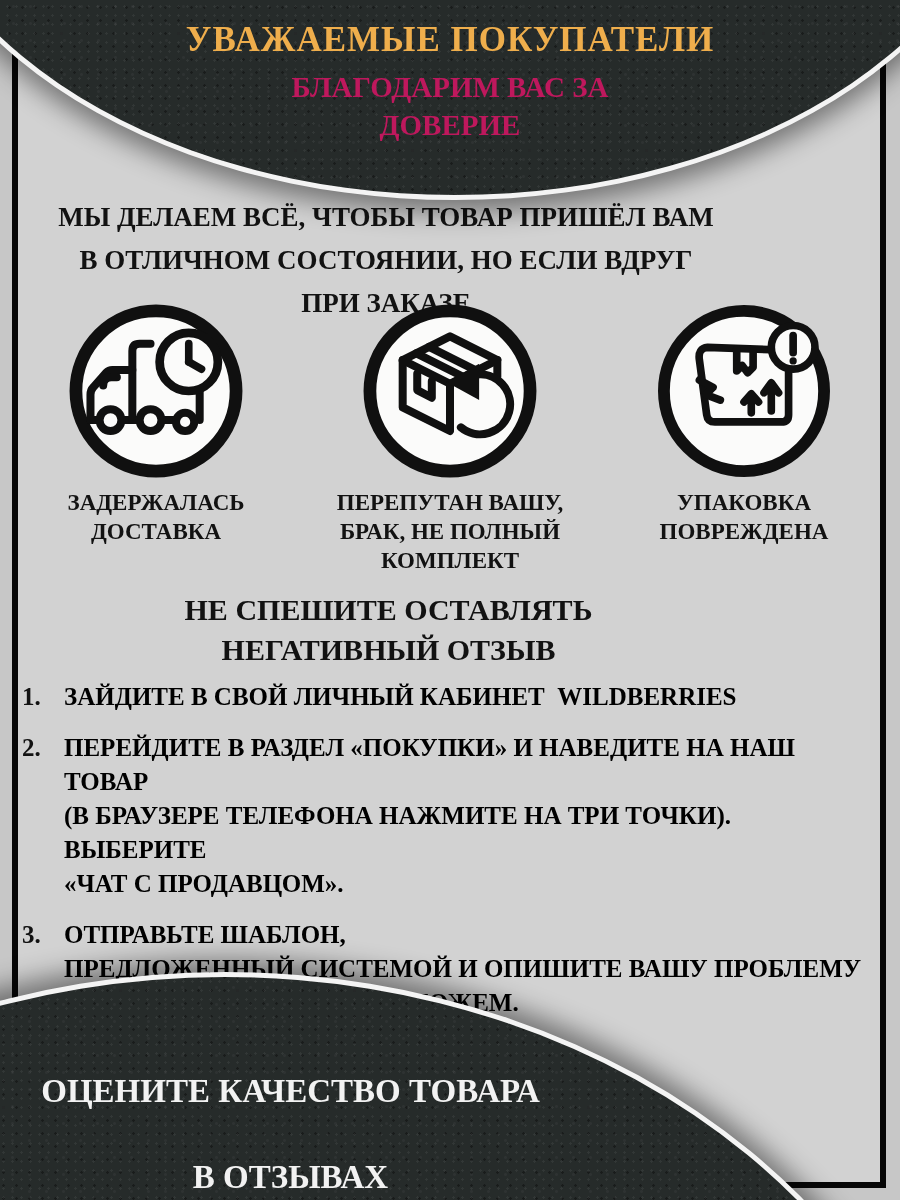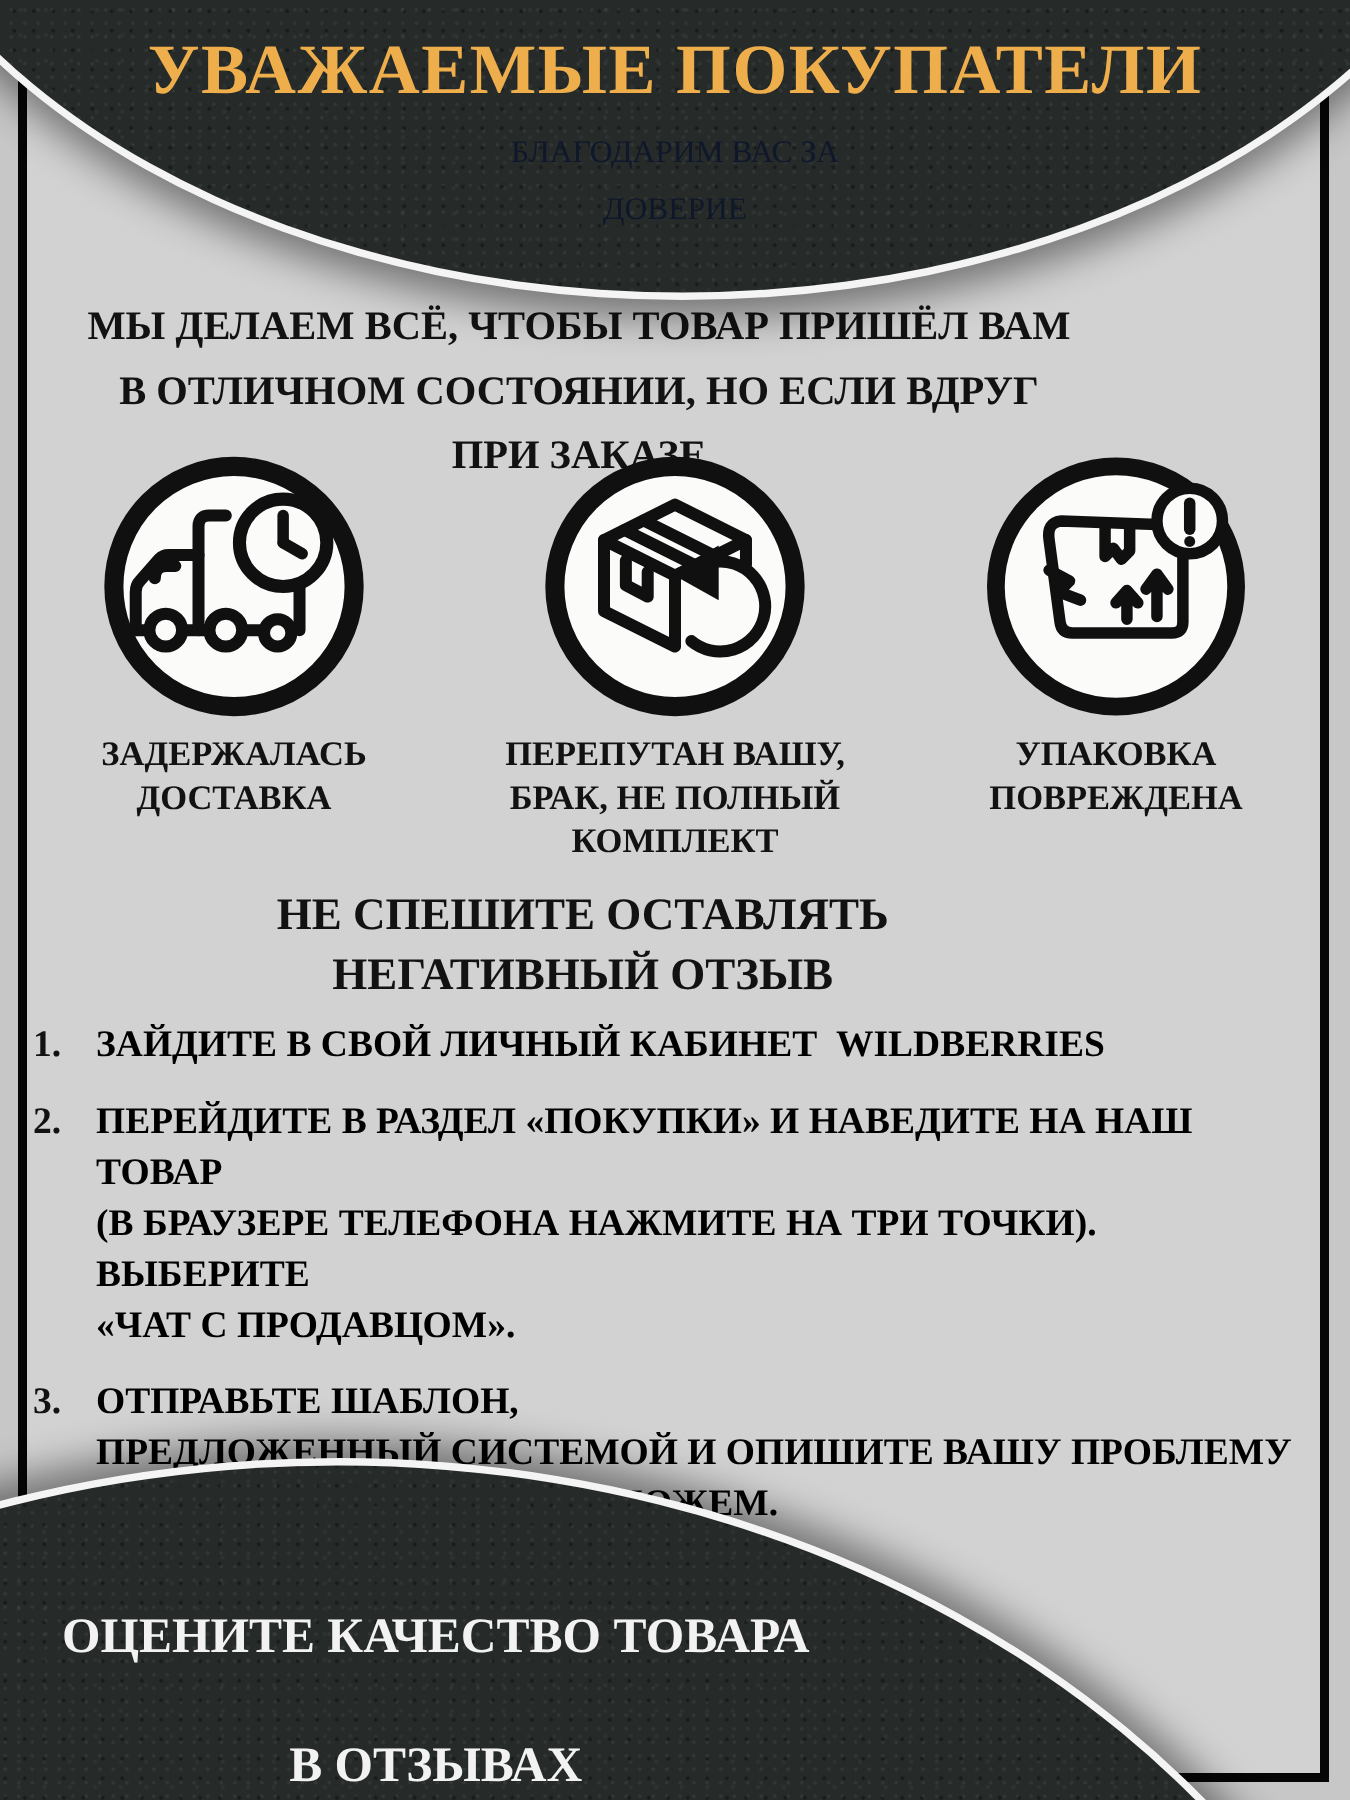--- a/index.html
+++ b/index.html
@@ -36,24 +36,24 @@
   .footer-ellipse{
     position:absolute;left:-519px;top:972px;width:1478px;height:1216px;
     border-radius:50%;border:5px solid #f4f4f4;
     box-shadow:0 -12px 26px rgba(0,0,0,.45);
     z-index:3;
   }
   .header-content{
     position:absolute;left:0;top:20px;width:900px;text-align:center;z-index:4;
   }
   .header-title{
-    font-size:47px;font-weight:bold;color:#EFAE4C;letter-spacing:1px;
+    font-size:35px;font-weight:bold;color:#EFAE4C;letter-spacing:1px;
   }
   .header-sub{
-    font-size:21px;font-weight:normal;color:#0f172a;line-height:38px;margin-top:8px;
+    font-size:29px;font-weight:bold;color:#be185d;line-height:38px;margin-top:8px;
   }
   .intro{
     position:absolute;left:0;top:196px;width:772px;text-align:center;z-index:2;
     font-size:27px;font-weight:bold;color:#121212;line-height:43px;
   }
   .icons-row{
     position:absolute;left:25px;top:300px;width:850px;z-index:2;
     display:flex;justify-content:space-between;
   }
   .issue-col{width:262px;display:flex;flex-direction:column;align-items:center;}

